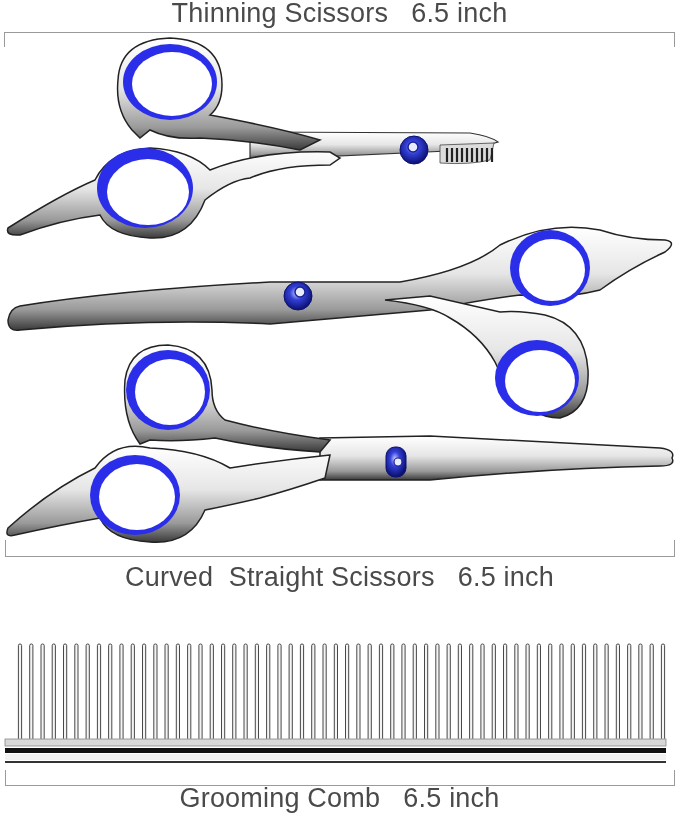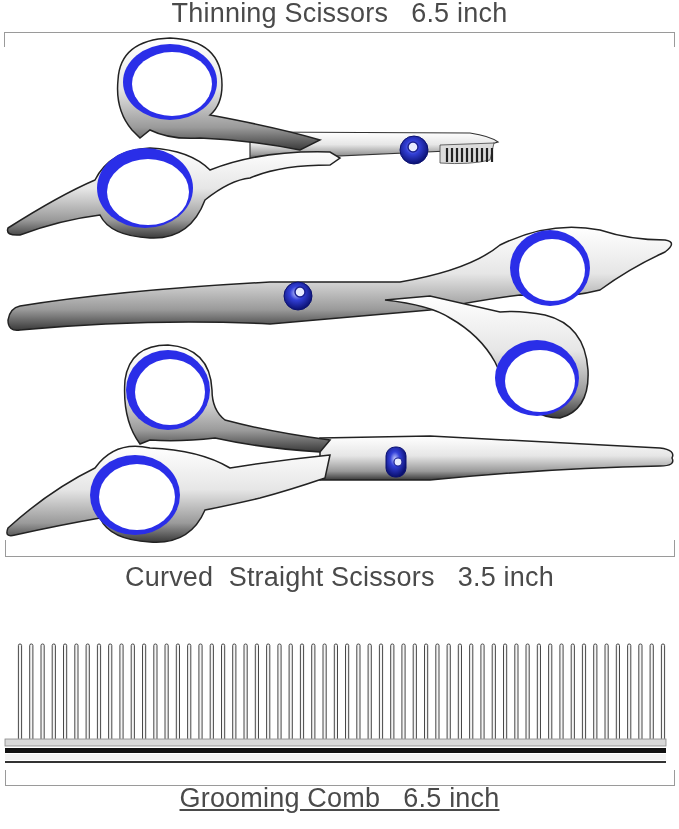--- a/index.html
+++ b/index.html
@@ -1,20 +1,20 @@
 <!DOCTYPE html>
 <html><head>
 <meta charset="utf-8">
 <style>
   html,body{margin:0;padding:0;background:#ffffff;}
   body{width:679px;height:829px;position:relative;overflow:hidden;font-family:"Liberation Sans",sans-serif;}
   .label{position:absolute;left:0;width:679px;text-align:center;color:#4a4a4a;font-size:27px;letter-spacing:0.2px;white-space:pre;}
   #lbl-thin{top:-2px;}
   #lbl-curved{top:562px;}
-  #lbl-comb{top:783px;text-decoration:underline;}
+  #lbl-comb{top:783px;}
   .bracket{position:absolute;border-color:#9a9a9a;border-style:solid;}
   #br-top{left:4px;top:32px;width:669px;height:14px;border-width:1px 1px 0 1px;}
   #br-mid{left:5px;top:540px;width:668px;height:16px;border-width:0 1px 1px 1px;}
   #br-bot{left:5px;top:770px;width:668px;height:15px;border-width:0 1px 1px 1px;}
   svg{position:absolute;left:0;top:0;}
 </style>
 </head>
 <body>
 
 <div class="label" id="lbl-thin">Thinning Scissors   6.5 inch</div>
@@ -155,16 +155,16 @@
         <rect x="661.4" y="644" width="3.2" height="96" rx="1.5" fill="#f4f4f4" stroke="#333" stroke-width="0.9"></rect>
       </g>
     <rect x="5" y="739" width="661" height="7" fill="#d8d8d8" stroke="#888" stroke-width="0.8"></rect>
     <rect x="5" y="748" width="661" height="5" fill="#111"></rect>
     <rect x="5" y="754" width="661" height="6" fill="#f2f2f2"></rect>
     <rect x="5" y="761" width="661" height="2" fill="#333"></rect>
   </g>
 </svg>
 
 <div class="bracket" id="br-mid"></div>
-<div class="label" id="lbl-curved">Curved  Straight Scissors   3.5 inch</div>
+<div class="label" id="lbl-curved">Curved  Straight Scissors   6.5 inch</div>
 
 <div class="bracket" id="br-bot"></div>
 <div class="label" id="lbl-comb">Grooming Comb   6.5 inch</div>
 
 </body></html>

